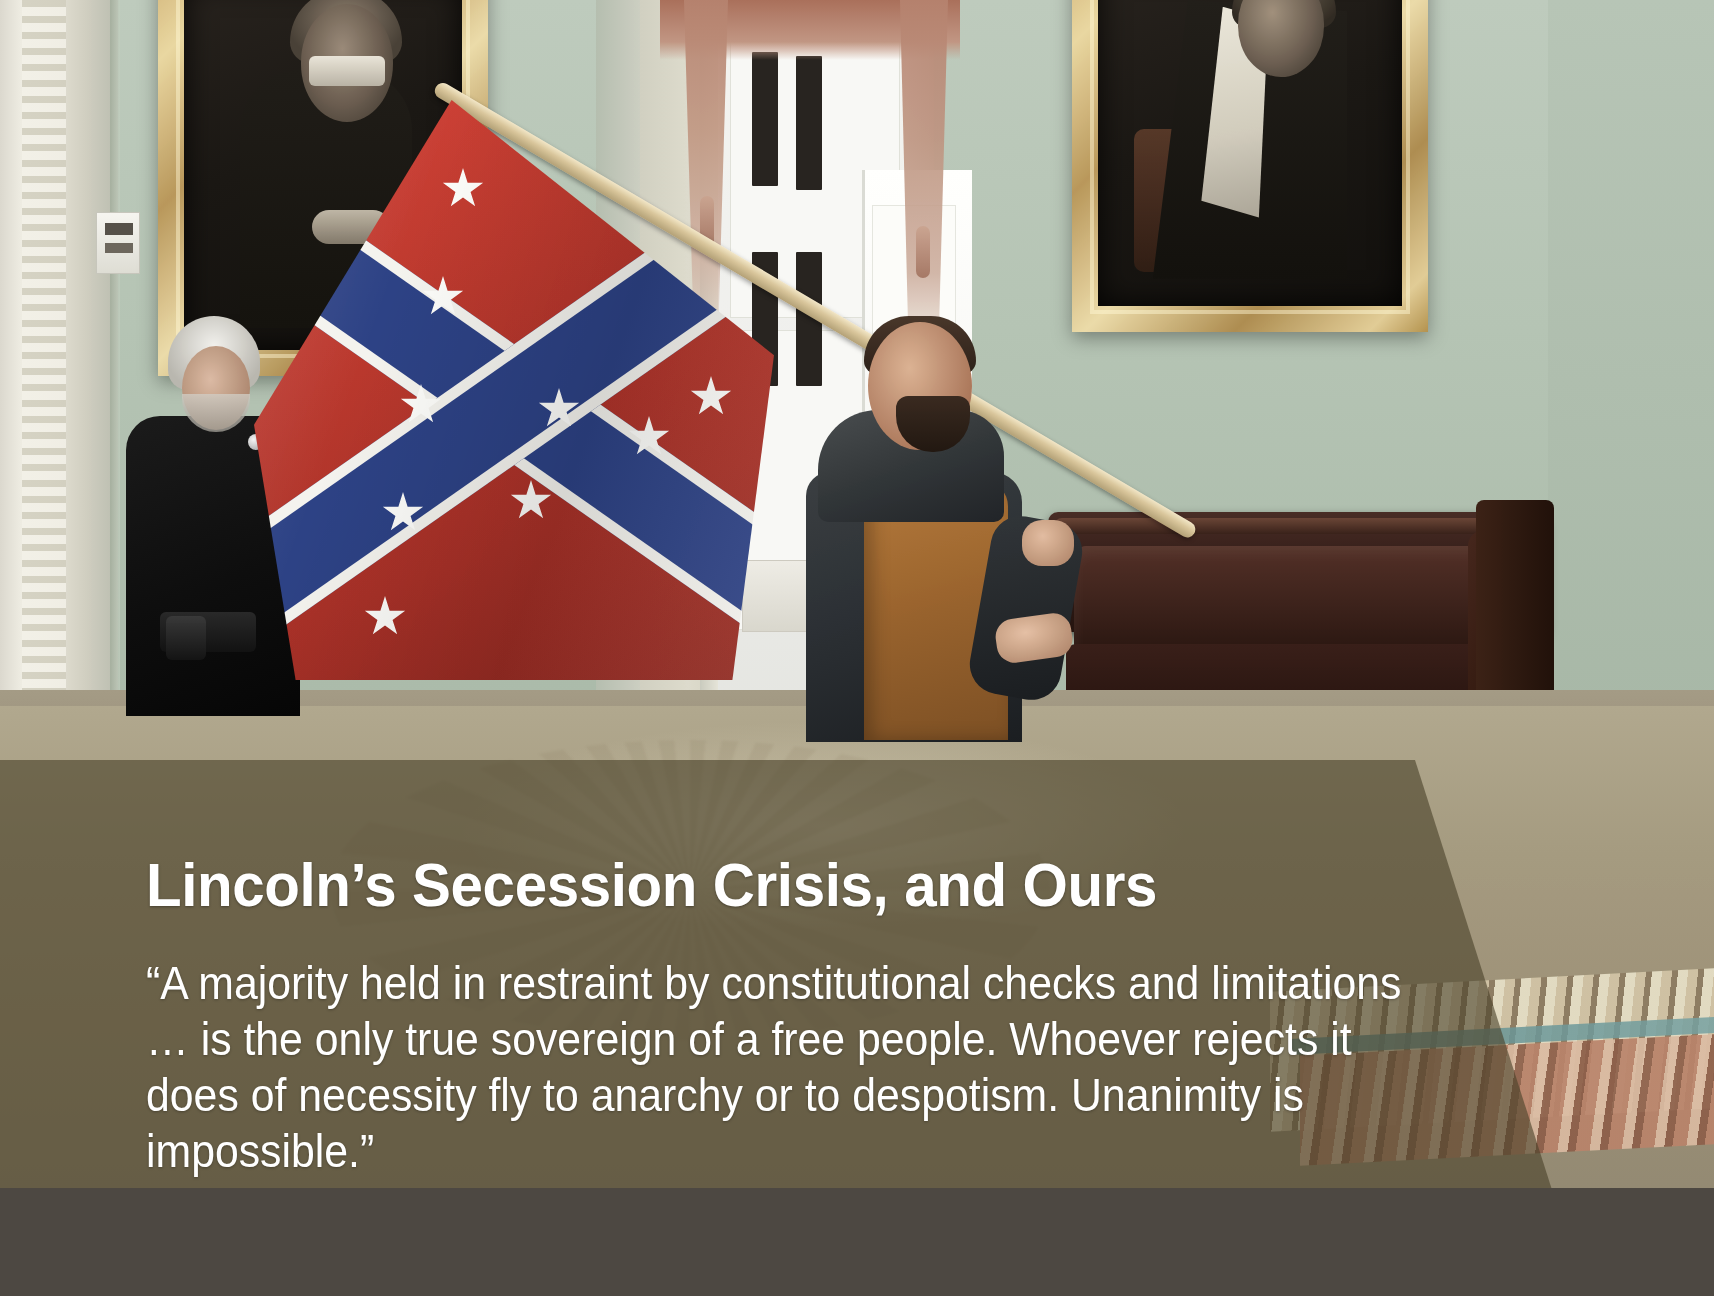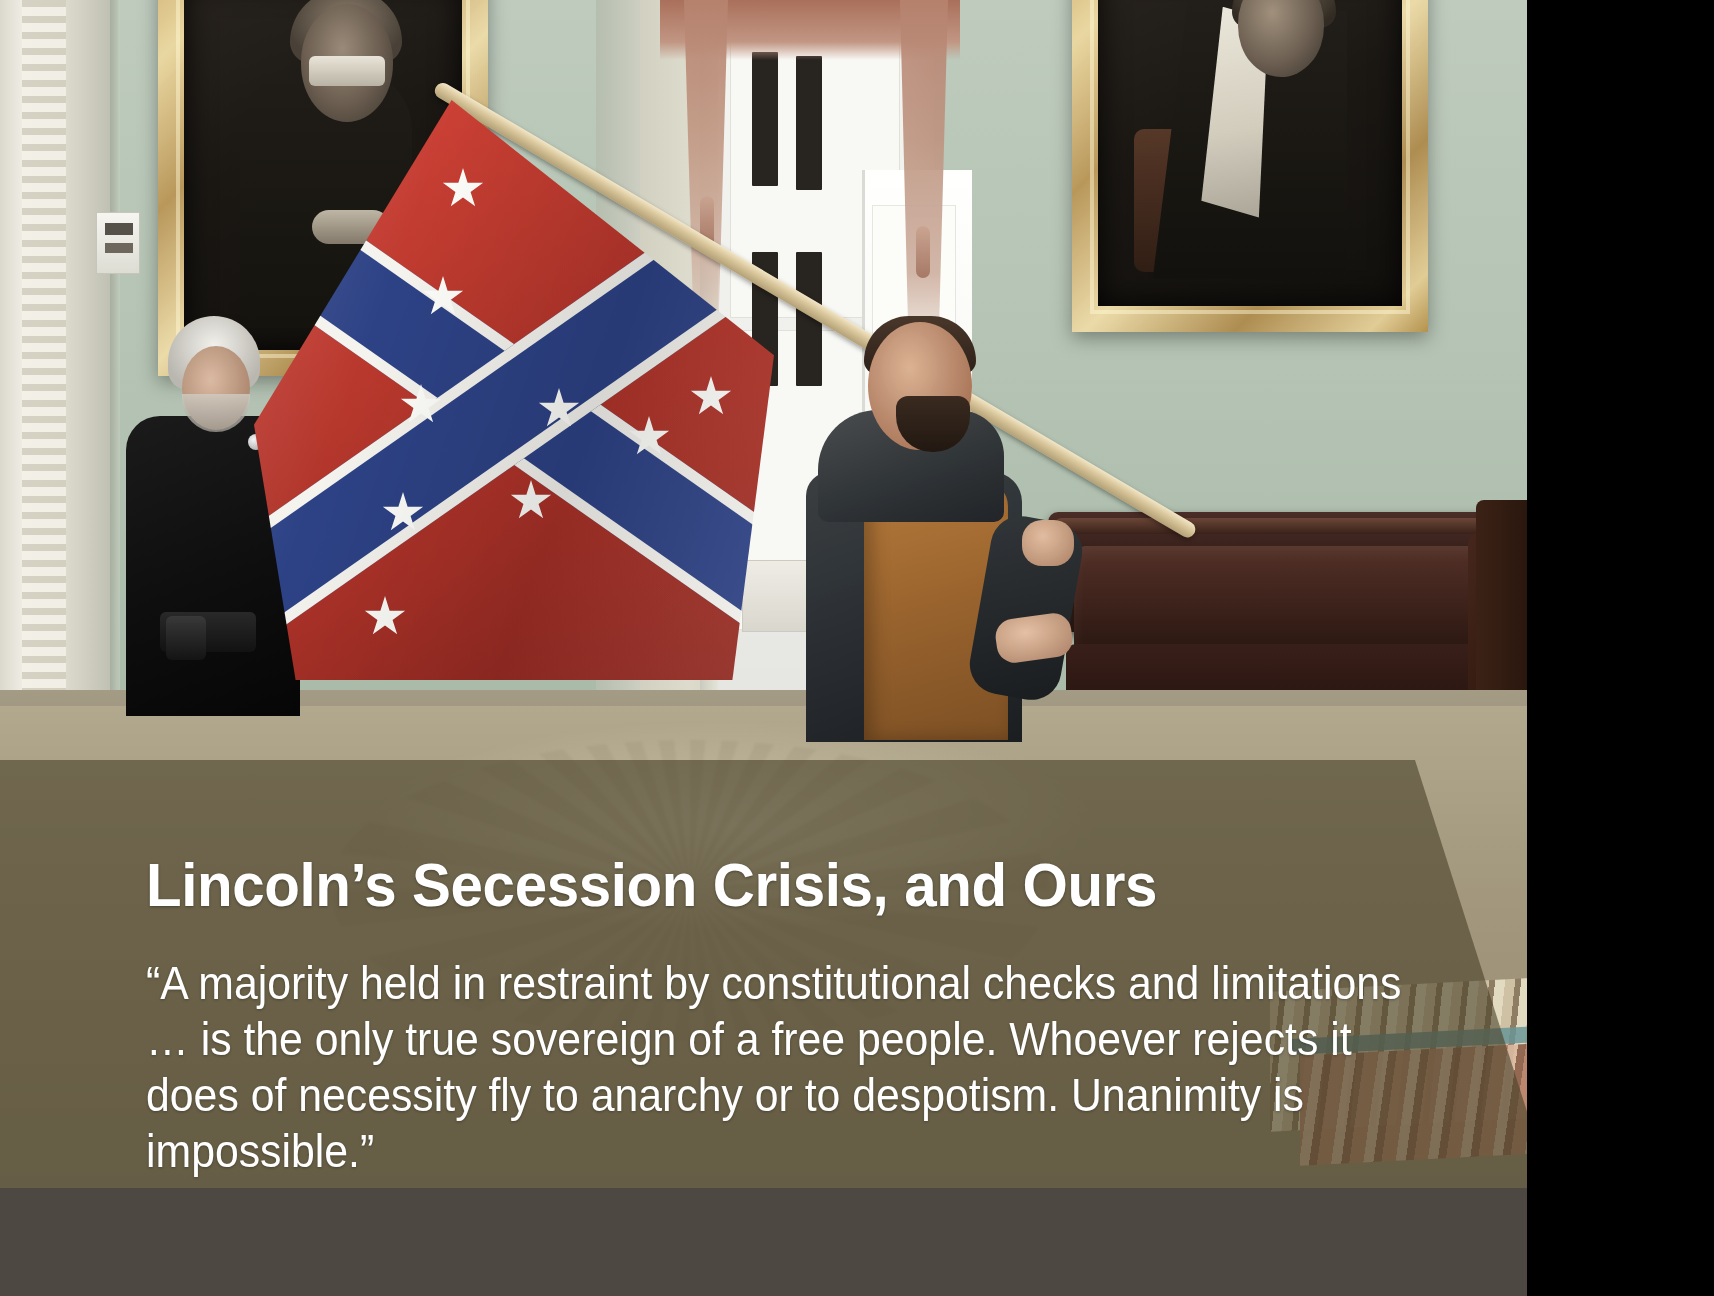--- a/index.html
+++ b/index.html
@@ -1,21 +1,21 @@
 <!DOCTYPE html>
 <html><head>
 <meta charset="utf-8">
 <title>Slide</title>
 <style>
   html,body{margin:0;padding:0;background:#000;}
   *{box-sizing:border-box;}
 
   #slide{
     position:relative;
-    width:1527px;
+    width:1714px;
     height:1296px;
     overflow:hidden;
     font-family:"Liberation Sans", sans-serif;
     background:#b9c7b9;
   }
 
   
   .photo{position:absolute;inset:0;overflow:hidden;filter:saturate(1.0) contrast(1.02);}
 
   

